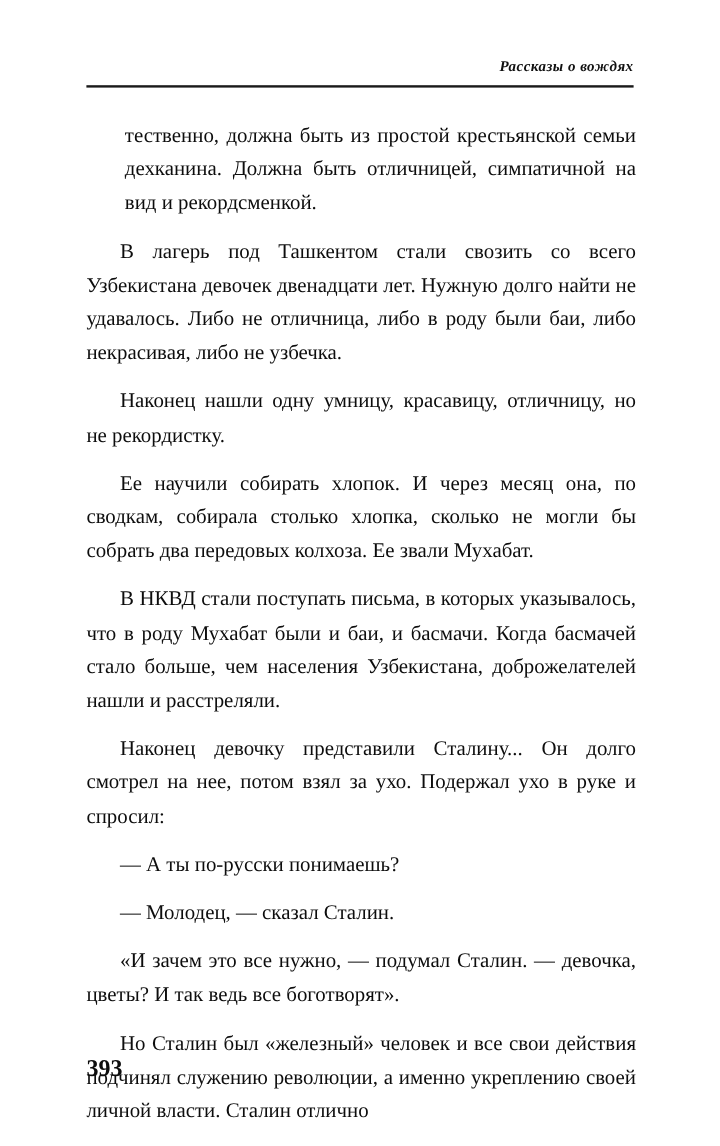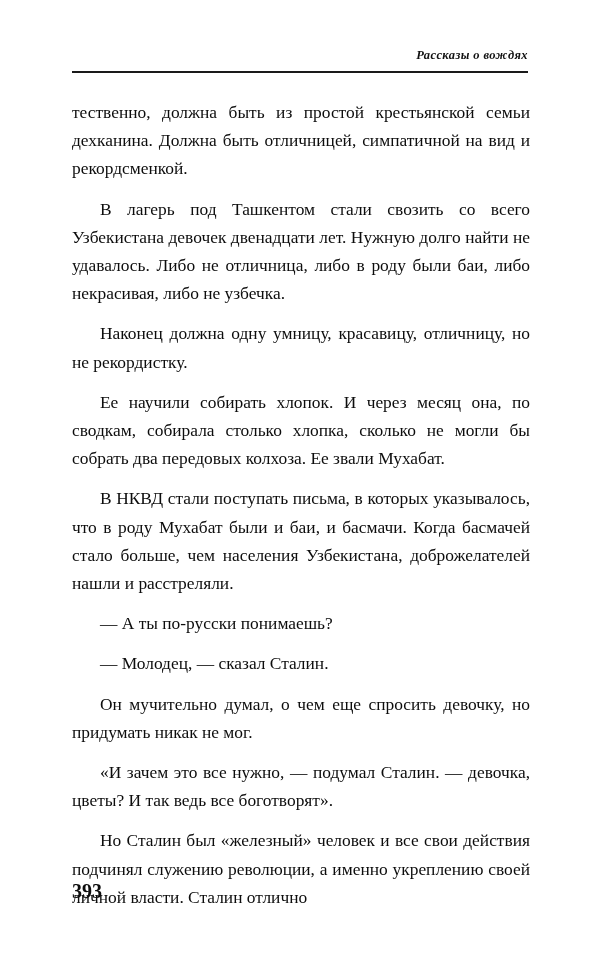--- a/index.html
+++ b/index.html
@@ -54,20 +54,21 @@
   }
   .body-text p {
     margin: 0;
   }
   .body-text p.indent {
     text-indent: 28px;
     margin-top: 12px;
   }
   .body-text p.noindent {
     text-indent: 0;
+    margin-left: 32px;
   }
   .page-number {
     position: absolute;
     top: 880px;
     left: 72px;
     width: 458px;
     text-align: left;
     font-family: "Liberation Serif", serif;
     font-weight: bold;
     font-size: 20px;
@@ -78,25 +79,25 @@
 <body>
 
 <div class="page">
 
   <div class="header">Рассказы о вождях</div>
   <div class="header-rule"></div>
 
   <div class="body-text">
     <p class="noindent">тественно, должна быть из простой крестьянской семьи дехканина. Должна быть отличницей, симпатичной на вид и рекордсменкой.</p>
     <p class="indent">В лагерь под Ташкентом стали свозить со всего Узбекистана девочек двенадцати лет. Нужную долго найти не удавалось. Либо не отличница, либо в роду были баи, либо некрасивая, либо не узбечка.</p>
-    <p class="indent">Наконец должна одну умницу, красавицу, отличницу, но не рекордистку.</p>
+    <p class="indent">Наконец нашли одну умницу, красавицу, отличницу, но не рекордистку.</p>
     <p class="indent">Ее научили собирать хлопок. И через месяц она, по сводкам, собирала столько хлопка, сколько не могли бы собрать два передовых колхоза. Ее звали Мухабат.</p>
     <p class="indent">В НКВД стали поступать письма, в которых указывалось, что в роду Мухабат были и баи, и басмачи. Когда басмачей стало больше, чем населения Узбекистана, доброжелателей нашли и расстреляли.</p>
+    <p class="indent">Наконец девочку представили Сталину... Он долго смотрел на нее, потом взял за ухо. Подержал ухо в руке и спросил:</p>
     <p class="indent">— А ты по-русски понимаешь?</p>
     <p class="indent">— Молодец, — сказал Сталин.</p>
-    <p class="indent">Он мучительно думал, о чем еще спросить девочку, но придумать никак не мог.</p>
     <p class="indent">«И зачем это все нужно, — подумал Сталин. — девочка, цветы? И так ведь все боготворят».</p>
     <p class="indent">Но Сталин был «железный» человек и все свои действия подчинял служению революции, а именно укреплению своей личной власти. Сталин отлично</p>
   </div>
 
   <div class="page-number">393</div>
 
 </div>
 
 </body></html>

